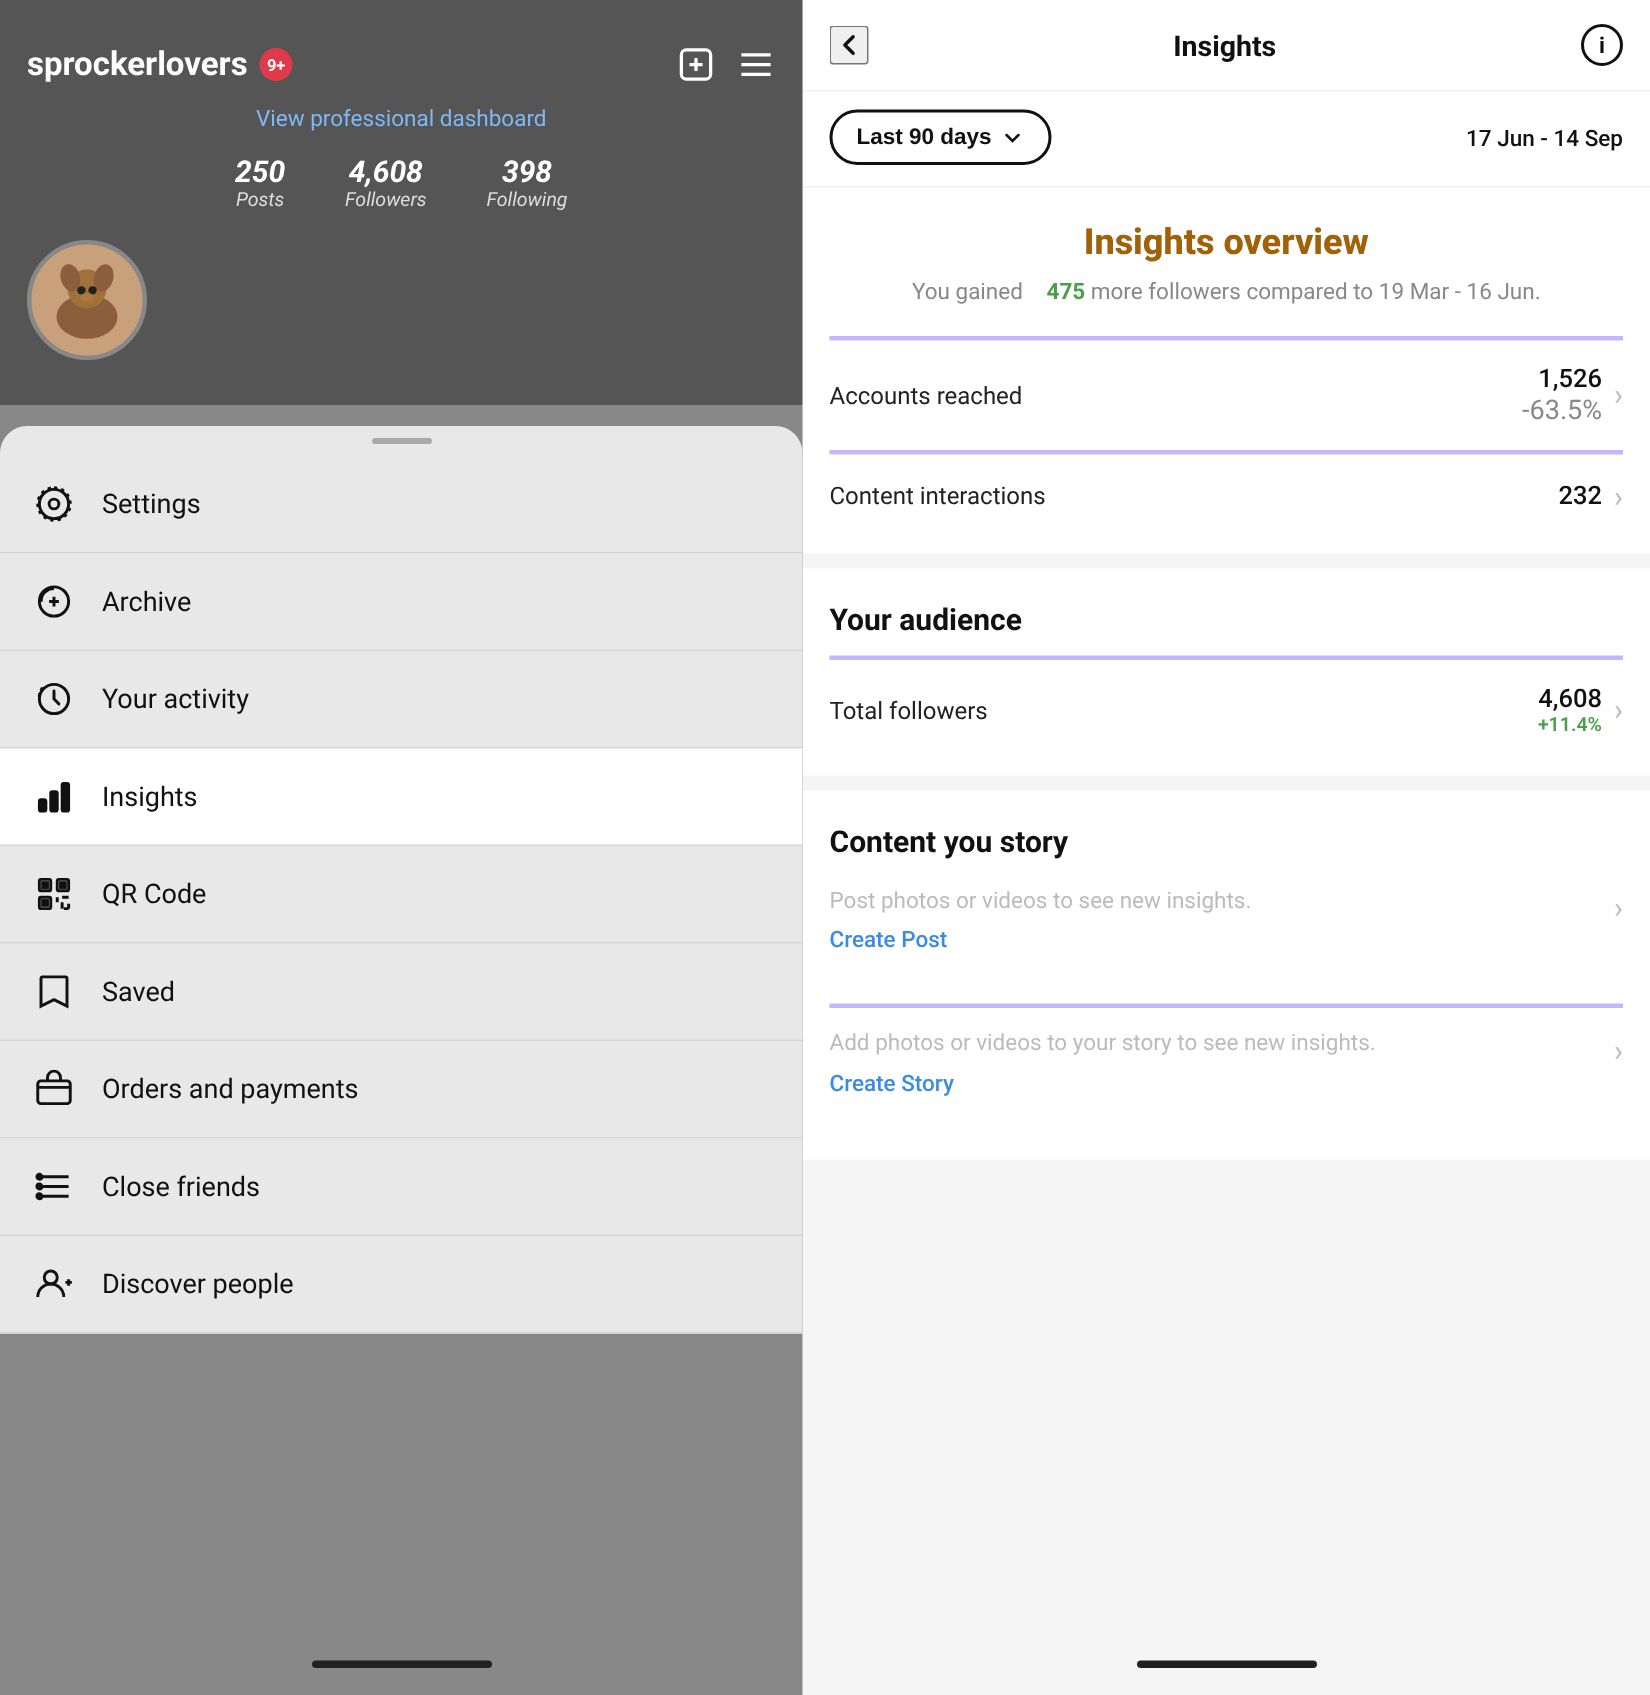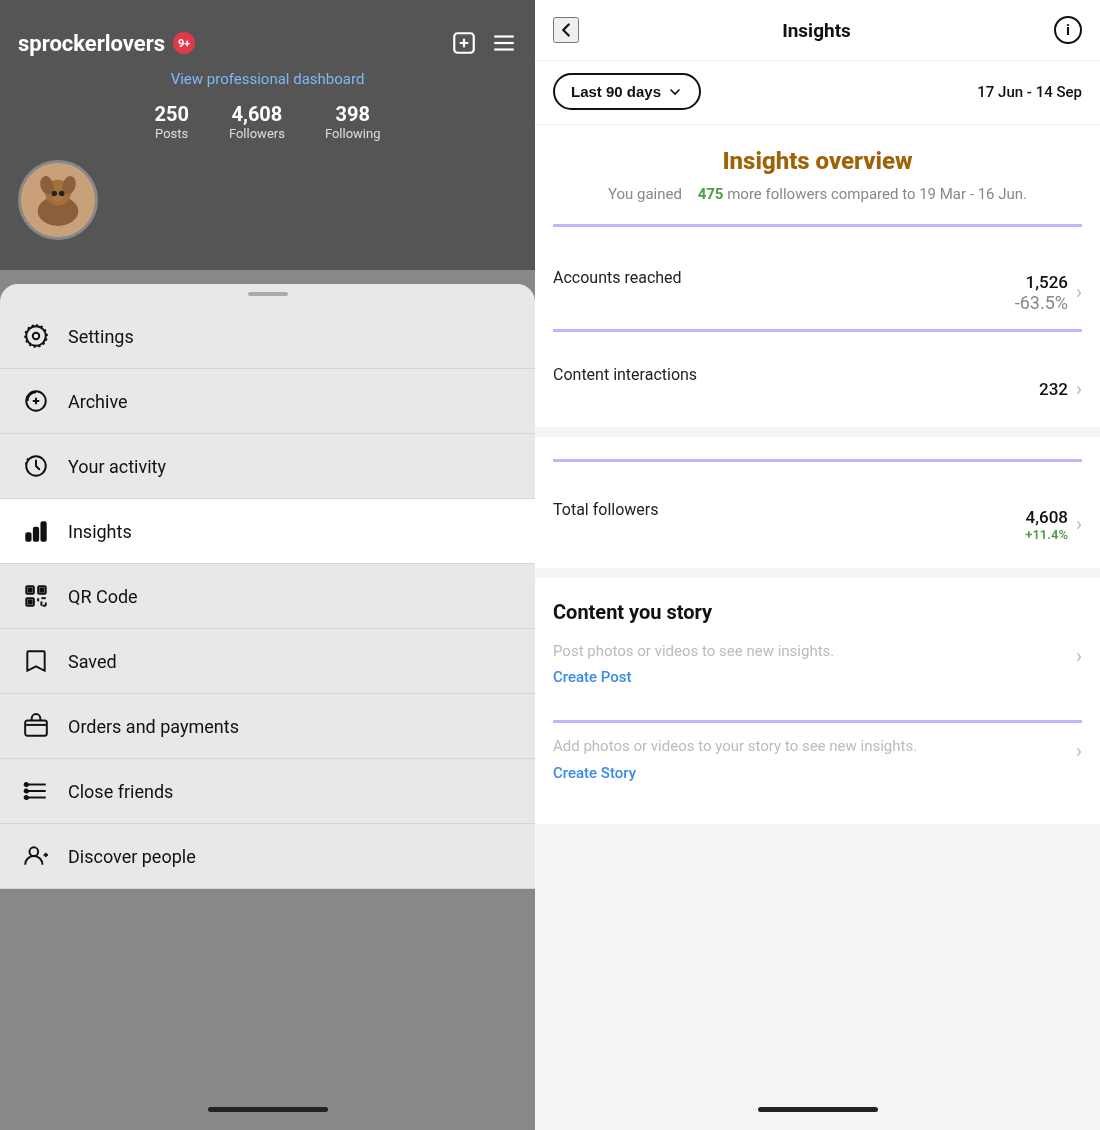--- a/index.html
+++ b/index.html
@@ -84,20 +84,21 @@
       color: #7eb8f7;
       font-size: 15px;
       margin-bottom: 14px;
     }
 
     .profile-stats {
       display: flex;
       gap: 40px;
       color: #fff;
       align-items: center;
+      font-style: italic;
     }
 
     .stat-item {
       display: flex;
       flex-direction: column;
       align-items: center;
     }
 
     .stat-number {
       font-size: 20px;
@@ -314,21 +315,20 @@
 
     .stat-row-label {
       font-size: 16px;
       color: #222;
     }
 
     .stat-row-value {
       display: flex;
       align-items: center;
       gap: 8px;
-      margin-top: 29px;
     }
 
     .stat-row-number {
       font-size: 17px;
       color: #111;
       font-weight: 500;
       text-align: right;
     }
 
     .stat-row-number .sub {
@@ -617,20 +617,21 @@
       <div class="stat-row">
         <span class="stat-row-label">Content interactions</span>
         <div class="stat-row-value">
           <div class="stat-row-number">232</div>
           <span class="chevron-right">›</span>
         </div>
       </div>
     </div>
 
     <div class="section-card">
+      <div class="section-title">Your audience</div>
 
       <div class="stat-row">
         <span class="stat-row-label">Total followers</span>
         <div class="stat-row-value">
           <div class="stat-row-number">
             <span>4,608</span>
             <span class="sub-green">+11.4%</span>
           </div>
           <span class="chevron-right">›</span>
         </div>

